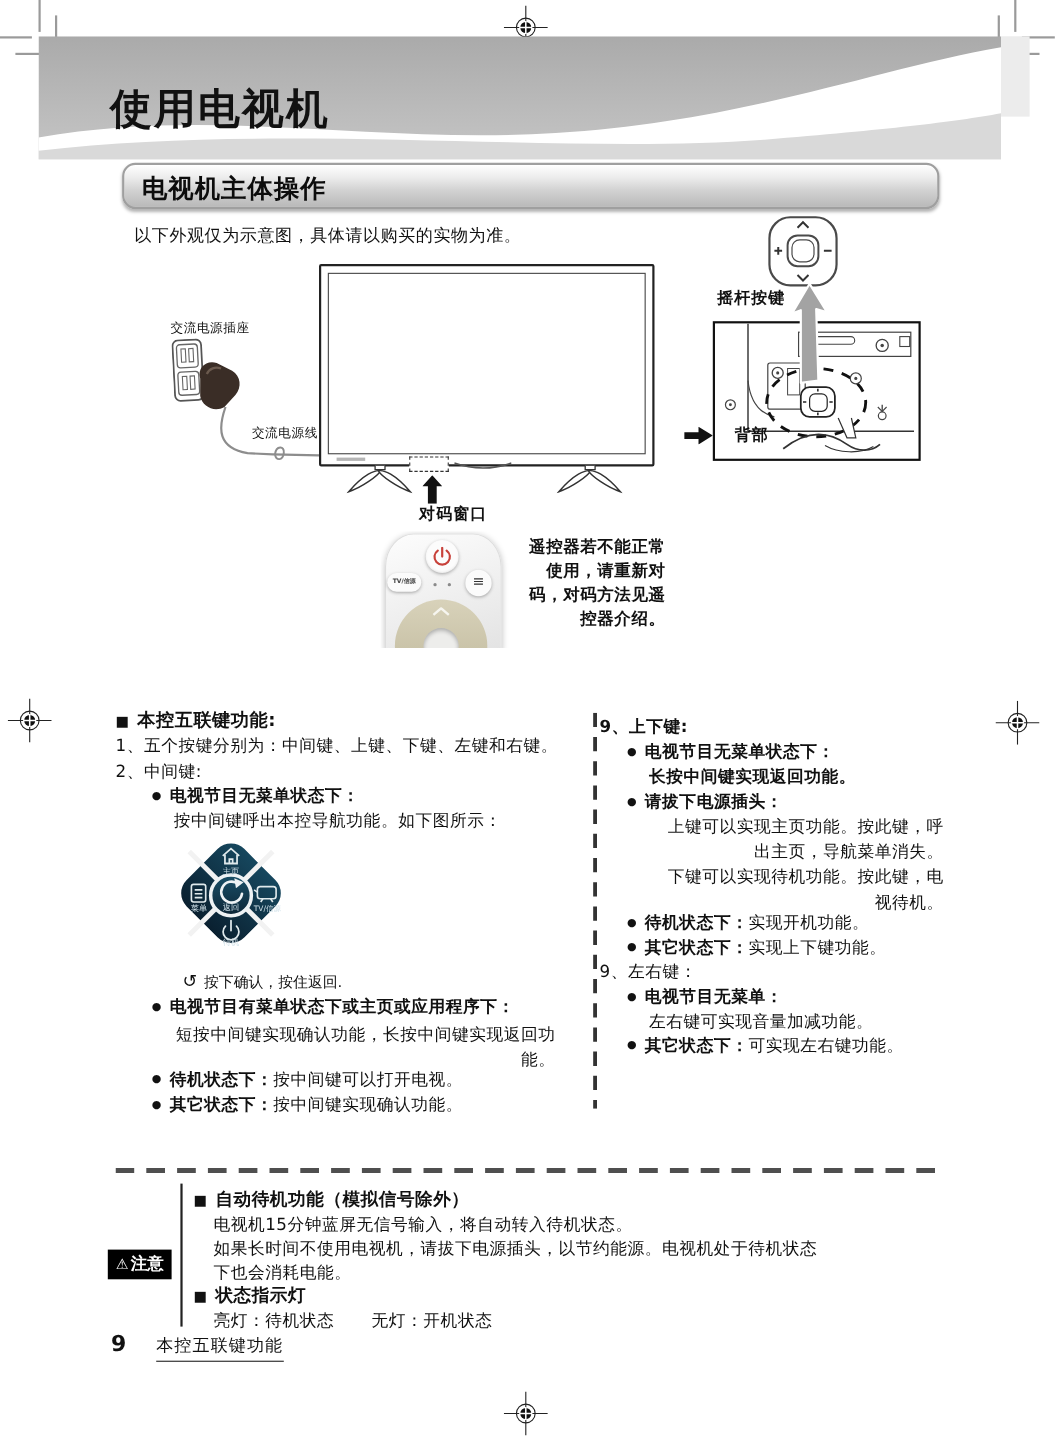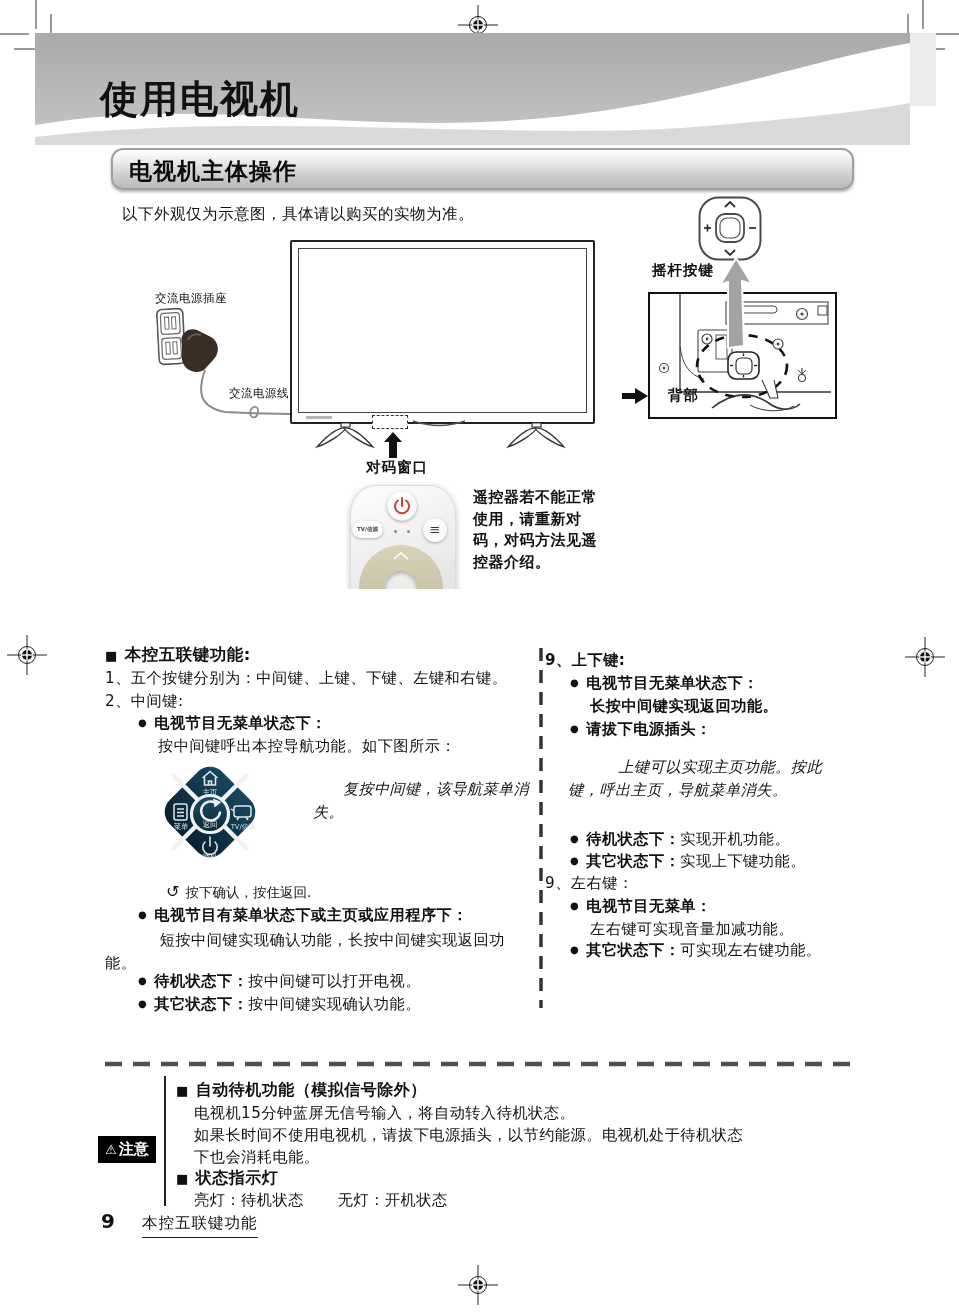--- a/index.html
+++ b/index.html
@@ -4,23 +4,23 @@
 <style>
   html,body{margin:0;padding:0;}
   body{width:959px;height:1313px;position:relative;background:#fff;overflow:hidden;
        font-family:"DejaVu Sans","Liberation Sans",sans-serif;color:#111;}
   .abs{position:absolute;}
   .crop{position:absolute;background:#9a9a9a;}
   .t{font-size:15.2px;letter-spacing:.5px;line-height:1.2;white-space:nowrap;}
   .b{font-weight:700;}
   .blt{font-size:10px;vertical-align:2px;margin-right:7px;}
   .sq{font-size:13px;margin-right:7px;}
-  p{margin:16px;font-style:italic;}
+  p{margin:0;}
   svg text{font-family:"DejaVu Sans","Liberation Sans",sans-serif;}
-  .para{font-size:15.2px;letter-spacing:.5px;line-height:23px;white-space:normal;}
+  .para{font-size:15.2px;letter-spacing:.5px;line-height:23px;white-space:normal;text-align:right;}
   .regmark line,.regmark circle{vector-effect:non-scaling-stroke;}
 </style>
 </head>
 <body>
 
 <div class="crop" style="left:35px;top:0;width:1.5px;height:29px"></div>
 <div class="crop" style="left:50px;top:14px;width:1.5px;height:28px"></div>
 <div class="crop" style="left:0;top:33px;width:29px;height:1.5px"></div>
 <div class="crop" style="left:14px;top:48px;width:28px;height:1.5px"></div>
 <div class="crop" style="left:922px;top:0;width:1.5px;height:29px"></div>
@@ -122,21 +122,21 @@
 </svg>
 <svg class="abs" style="left:506px;top:423px" width="60" height="26" viewBox="0 0 60 26">
  <path d="M26,0 h9 v4 h-9 z" fill="#fff" stroke="#333" stroke-width="1.2"></path>
  <path d="M2,24 C16,8 26,4 31,5 C28,10 14,20 2,24 Z" fill="#fff" stroke="#333" stroke-width="1.3"></path>
  <path d="M58,24 C44,8 34,4 29,5 C32,10 46,20 58,24 Z" fill="#fff" stroke="#333" stroke-width="1.3"></path>
 </svg>
 <div class="abs" style="left:372px;top:415px;width:34px;height:12px;border:1.6px dashed #333;background:#fff"></div>
 <svg class="abs" style="left:384px;top:432px" width="18" height="26" viewBox="0 0 18 26">
  <polygon points="9,0 18,10 13,10 13,26 5,26 5,10 0,10" fill="#111"></polygon>
 </svg>
-<div class="abs" style="left:366px;top:458px;font-size:14.5px;font-weight:600;letter-spacing:1px;white-space:nowrap">对码窗口</div>
+<div class="abs" style="left:381px;top:458px;font-size:14.5px;font-weight:600;letter-spacing:1px;white-space:nowrap">对码窗口</div>
 
 <svg class="abs" style="left:698px;top:196px" width="64" height="66" viewBox="0 0 64 66">
  <rect x="1.5" y="1.5" width="61" height="62" rx="19" fill="#fff" stroke="#4a4a4a" stroke-width="2"></rect>
  <rect x="18" y="18" width="28" height="28" rx="9" fill="#fff" stroke="#4a4a4a" stroke-width="1.8"></rect>
  <rect x="22" y="22" width="20" height="20" rx="7" fill="#fff" stroke="#4a4a4a" stroke-width="1.1"></rect>
  <polyline points="27,11 32,6 37,11" fill="none" stroke="#333" stroke-width="1.8"></polyline>
  <polyline points="27,54 32,59 37,54" fill="none" stroke="#333" stroke-width="1.8"></polyline>
  <line x1="6" y1="32" x2="13" y2="32" stroke="#333" stroke-width="1.8"></line>
  <line x1="9.5" y1="28.5" x2="9.5" y2="35.5" stroke="#333" stroke-width="1.8"></line>
  <line x1="51" y1="32" x2="58" y2="32" stroke="#333" stroke-width="1.8"></line>
@@ -274,34 +274,34 @@
 
  <g stroke="#eef2f4" stroke-width="2.4" fill="none" stroke-linecap="round">
   <path d="M58.5,47.5 A9.5,9.5 0 1 0 62,56.5"></path>
  </g>
  <polygon points="55,42.5 63.5,46 56.5,51.5" fill="#eef2f4"></polygon>
  <text x="52" y="71" font-size="7.5" fill="#cfe0e8" text-anchor="middle">返回</text>
 </svg>
 <div class="abs" style="left:166px;top:882px;font-size:13.5px;font-weight:400;white-space:nowrap"><span style="font-size:16px;margin-right:6px">↺</span><span>按下确认，按住返回.</span></div>
 
 <div class="abs para" style="left:297px;top:762px;width:252px;font-size:15px">
-  <p style="text-indent:2em">复按中间键，该导航菜单消失。</p>
 </div>
 
 <div class="abs t" style="left:138px;top:906px"><span class="blt">●</span><span class="b">电视节目有菜单状态下或主页或应用程序下：</span></div>
 <div class="abs para" style="left:105px;top:929px;width:400px;text-indent:3.6em">短按中间键实现确认功能，长按中间键实现返回功能。</div>
 <div class="abs t" style="left:138px;top:972px"><span class="blt">●</span><span class="b">待机状态下：</span><span>按中间键可以打开电视。</span></div>
 <div class="abs t" style="left:138px;top:995px"><span class="blt">●</span><span class="b">其它状态下：</span><span>按中间键实现确认功能。</span></div>
 
 <div class="abs t b" style="left:545px;top:651px">9、上下键:</div>
 <div class="abs t" style="left:570px;top:674px"><span class="blt">●</span><span class="b">电视节目无菜单状态下：</span></div>
 <div class="abs t b" style="left:590px;top:697px">长按中间键实现返回功能。</div>
 <div class="abs t" style="left:570px;top:720px"><span class="blt">●</span><span class="b">请拔下电源插头：</span></div>
 <div class="abs para" style="left:552px;top:740px;width:306px">
   <p style="text-indent:3.3em">上键可以实现主页功能。按此键，呼出主页，导航菜单消失。</p>
+  <p style="text-indent:3em">下键可以实现待机功能。按此键，电视待机。</p>
 </div>
 <div class="abs t" style="left:570px;top:830px"><span class="blt">●</span><span class="b">待机状态下：</span><span>实现开机功能。</span></div>
 <div class="abs t" style="left:570px;top:852px"><span class="blt">●</span><span class="b">其它状态下：</span><span>实现上下键功能。</span></div>
 <div class="abs t" style="left:545px;top:874px">9、左右键：</div>
 <div class="abs t" style="left:570px;top:897px"><span class="blt">●</span><span class="b">电视节目无菜单：</span></div>
 <div class="abs t" style="left:590px;top:920px">左右键可实现音量加减功能。</div>
 <div class="abs t" style="left:570px;top:941px"><span class="blt">●</span><span class="b">其它状态下：</span><span>可实现左右键功能。</span></div>
 
 <svg class="abs" style="left:105px;top:1060px" width="752" height="8">
  <line x1="0" y1="4" x2="752" y2="4" stroke="#4f4f4f" stroke-width="4.5" stroke-dasharray="17 11"></line>

